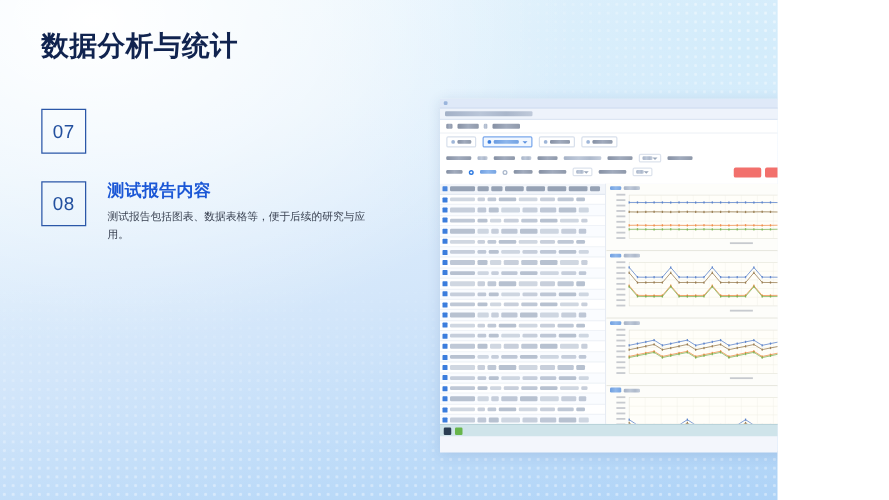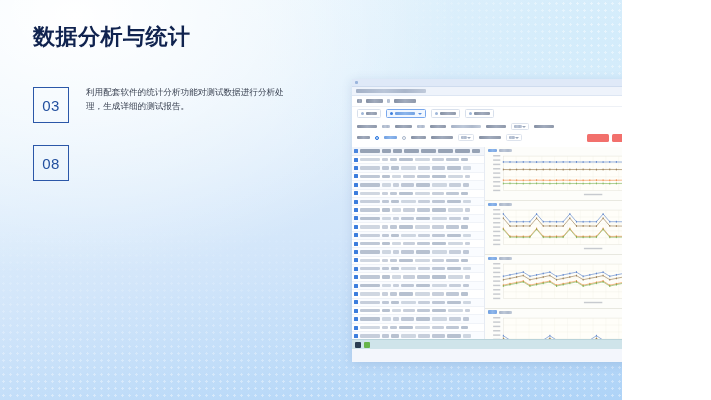--- a/index.html
+++ b/index.html
@@ -140,31 +140,34 @@
 <div class="slide">
   <div class="dots"></div>
   <div class="dots2"></div>
 
   <div class="page-title">数据分析与统计</div>
 
   <div class="items">
 
     <div class="item">
       <div class="num-box">
-        <span>03</span>
+        <span>07</span>
       </div>
       <div class="item-body">
-        <div class="item-desc">利用配套软件的统计分析功能对测试数据进行分析处理，生成详细的测试报告。</div>
       </div>
     </div>
 
 
     <div class="item">
       <div class="num-box">
         <span>08</span>
+      </div>
+      <div class="item-body">
+        <div class="item-title">测试报告内容</div>
+        <div class="item-desc">测试报告包括图表、数据表格等，便于后续的研究与应用。</div>
       </div>
     </div>
 
   </div>
 
   <div class="shot">
 
     <div class="sh-titlebar">
       <span class="tb-dot"></span>
     </div>

